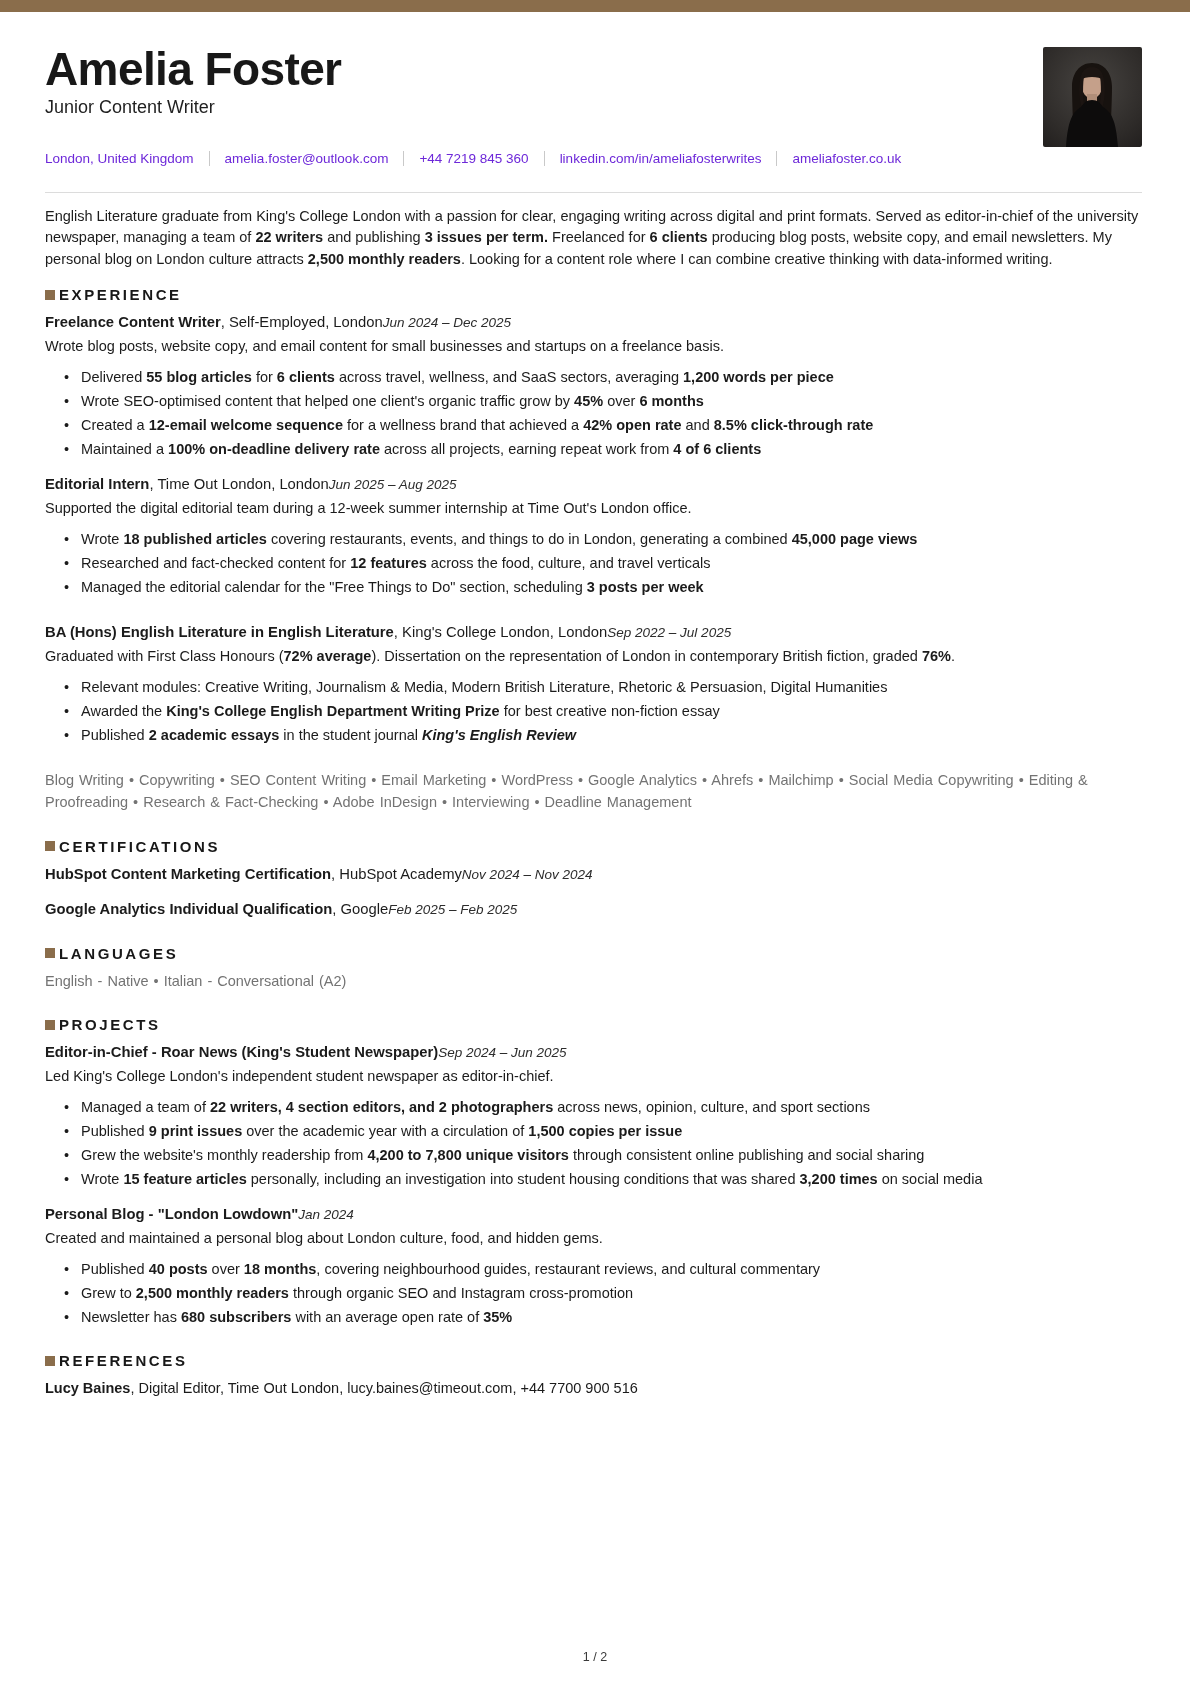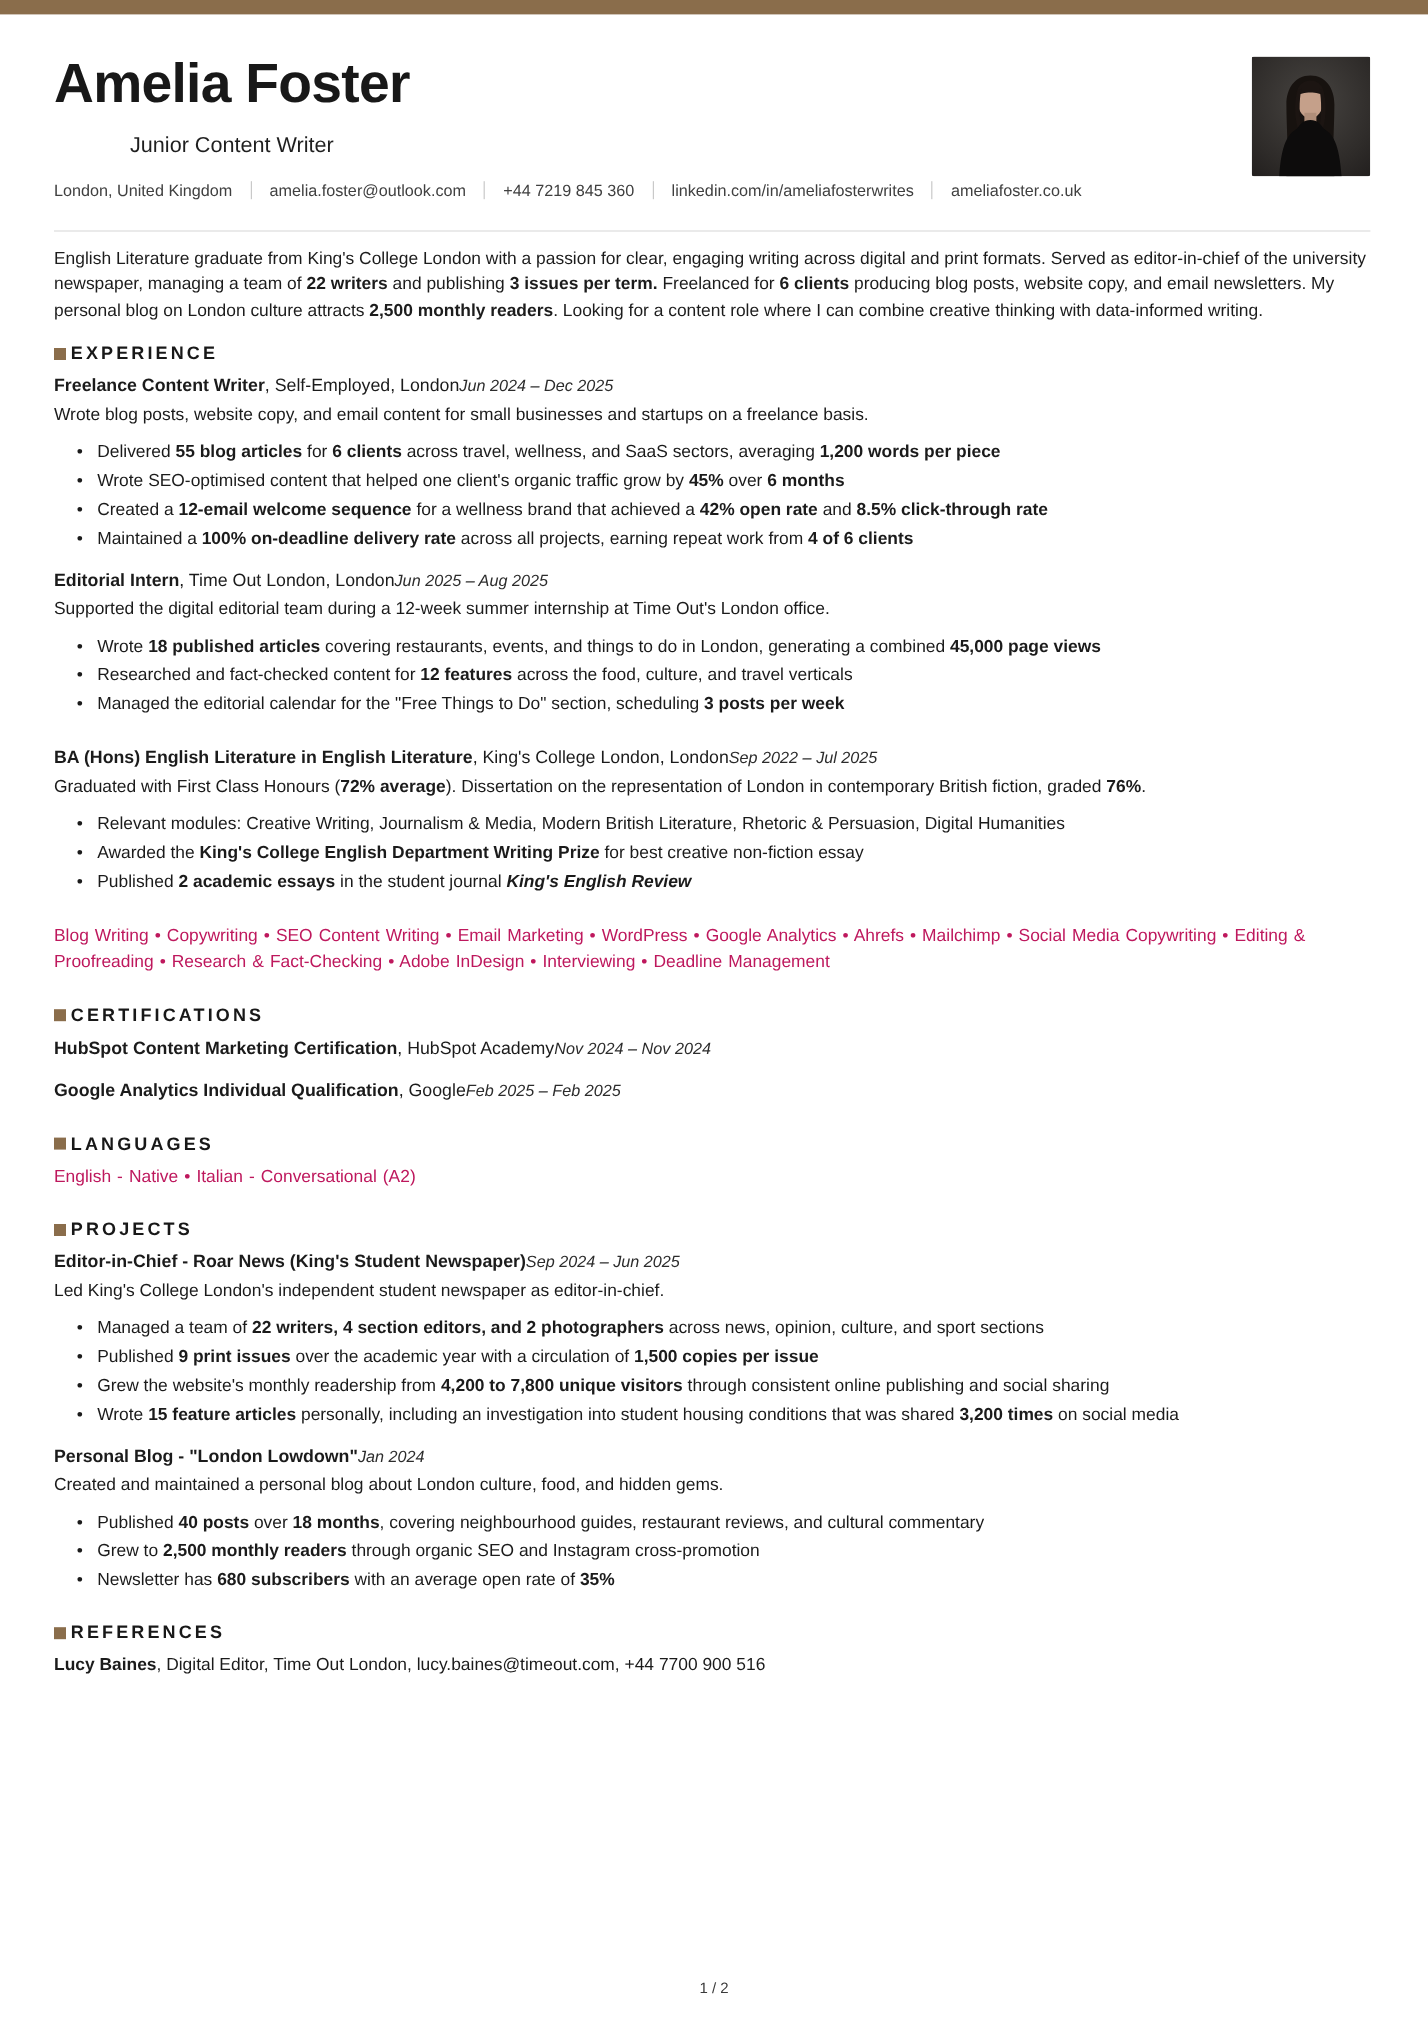--- a/index.html
+++ b/index.html
@@ -11,25 +11,25 @@
     color:#1b1b1b;
     position:relative;
     overflow:hidden;
   }
   .accent-bar { width:100%; height:12px; background:var(--accent, #8a6d4b); }
   .page { padding:0 48px 0 45px; }
 
   
   .header { display:flex; justify-content:space-between; align-items:flex-start; padding-top:33px; }
   .name { font-size:46px; font-weight:800; letter-spacing:-0.6px; line-height:1.05; color:#181818; }
-  .job-title { margin-top:18px; font-size:18px; color:#1f1f1f;text-align:center; }
+  .job-title { margin-top:4px; font-size:18px; color:#1f1f1f; }
   .photo { width:99px; height:100px; flex:none; margin-top:2px; overflow:hidden; border-radius:2px; }
   .photo svg { display:block; }
 
-  .contact-row { display:flex; align-items:center; margin-top:4px; font-size:13.5px; color:#404040; white-space:nowrap; }
+  .contact-row { display:flex; align-items:center; margin-top:4px; font-size:13.5px; color:#6d28d9; white-space:nowrap; }
   .contact-sep { width:1px; height:15px; background:#c9c9c9; margin:0 15px; flex:none; }
 
   .divider { border:none; border-top:1px solid #dcdcdc; margin-top:26px; }
 
   .summary { margin-top:13px; font-size:14.5px; line-height:1.48; color:#1c1c1c; }
 
   
   .section { margin-top:24px; }
   .section.first { margin-top:16px; }
   .section-head { display:flex; align-items:center; gap:4px; margin-bottom:9px; }
@@ -41,21 +41,21 @@
   .entry-head { display:flex; align-items:baseline; }
   .entry-title-line { font-size:14.8px; line-height:1.45; }
   .entry-title { font-weight:700; }
   .entry-date { font-size:13.5px; font-style:italic; color:#2c2c2c; white-space:nowrap; flex:none; }
   .entry-desc { margin-top:2px; font-size:14.5px; line-height:1.48; }
 
   .bullets { list-style:none; margin-top:10px; }
   .bullets li { position:relative; padding-left:36px; font-size:14.5px; line-height:1.45; margin-top:3px; }
   .bullets li::before { content:"•"; position:absolute; left:19px; top:0; color:#1b1b1b; }
 
-  .inline-list { font-size:14.5px; line-height:1.5; color:#be185d; margin-top:2px; word-spacing:1px; }
+  .inline-list { font-size:14.5px; line-height:1.5; color:#737373; margin-top:2px; word-spacing:1px; }
   .ref-line { font-size:14.5px; line-height:1.48; margin-top:2px; }
 
   strong { font-weight:700; }
   em { font-style:italic;font-weight:bold; }
 
   .footer { position:absolute; left:0; right:0; bottom:19px; text-align:center; font-size:12.5px; color:#3a3a3a; }
 </style>
 </head>
 <body>
 

